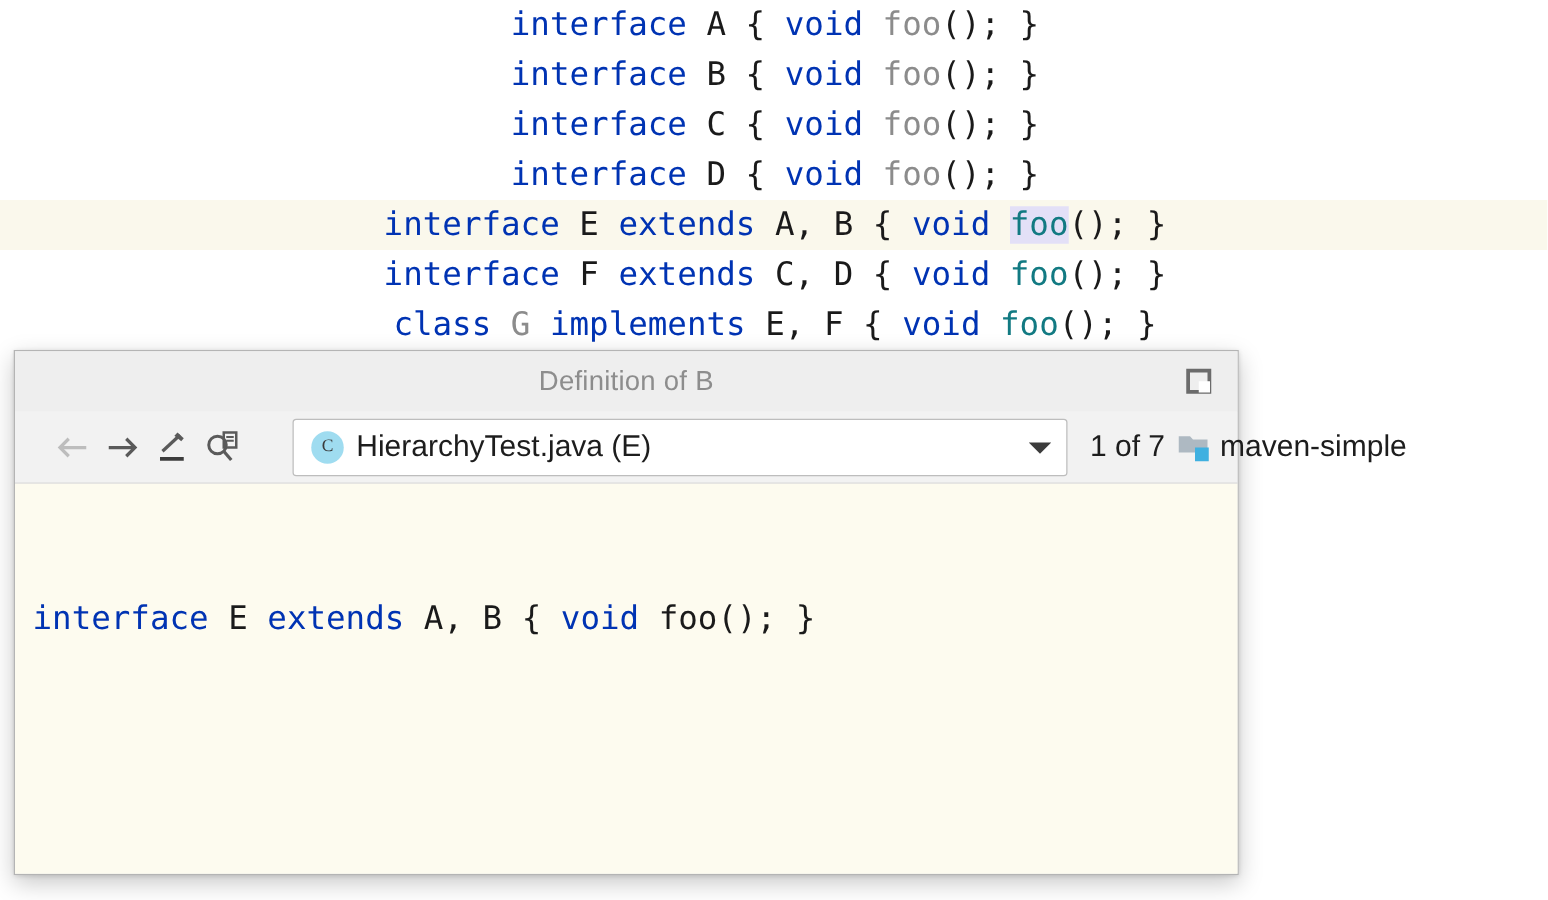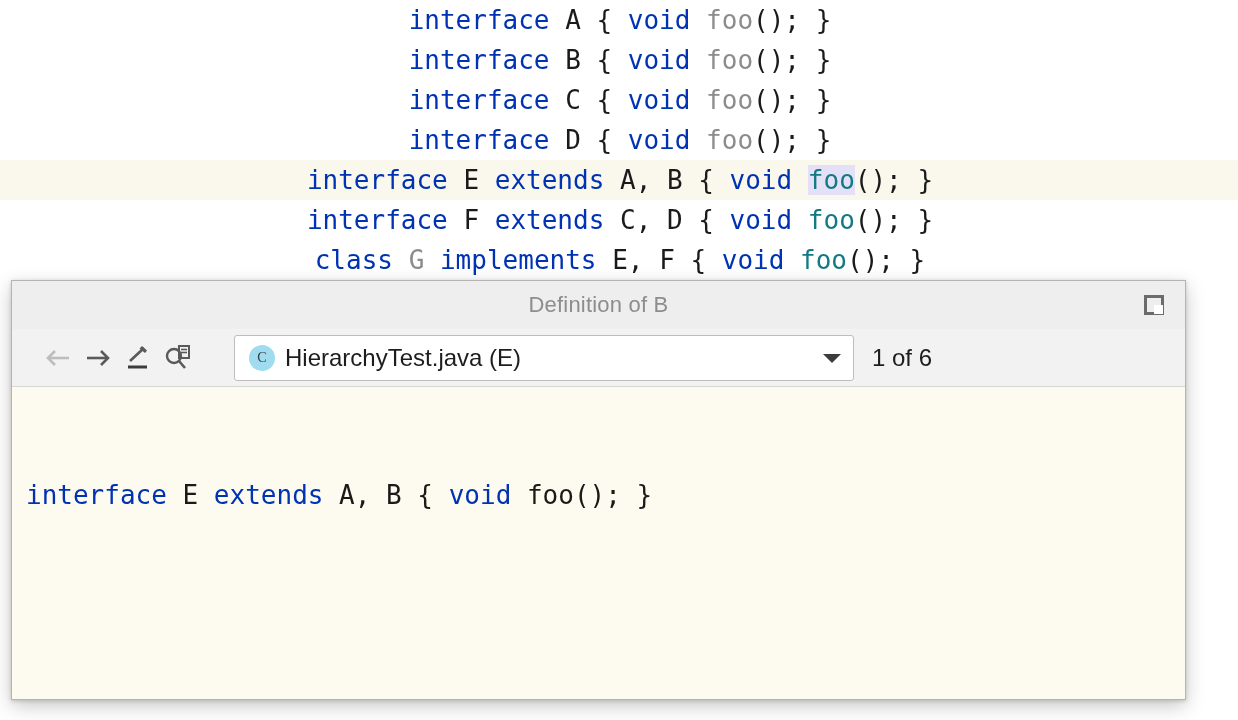--- a/index.html
+++ b/index.html
@@ -43,21 +43,21 @@
   .tok-gray { color: #8c8c8c; }
   .tok-teal { color: #127a82; }
   .tok-hl   { color: #127a82; background: #e3e0f7; }
   .tok-err  { color: #0033b3; border-bottom: 2px dotted #d40000; }
 
   
   #popup {
     position: absolute;
     left: 11px;
     top: 280px;
-    width: 1175px;
+    width: 980px;
     height: 420px;
     background: #f2f2f2;
     border: 1px solid #b4b4b4;
     box-sizing: border-box;
     box-shadow: 0 6px 18px rgba(0,0,0,0.22), 0 1px 4px rgba(0,0,0,0.16);
     display: flex;
     flex-direction: column;
   }
   .popup-header {
     position: relative;
@@ -231,20 +231,29 @@
     <div class="combo">
       <span class="class-badge">C</span>
       <span class="combo-text">HierarchyTest.java (E)</span>
       <span class="combo-arrow">
         <svg width="22" height="14" viewBox="0 0 22 14">
           <polygon points="2,3 20,3 11,12" fill="#3c3c3c"></polygon>
         </svg>
       </span>
     </div>
 
-    <span class="counter">1 of 6</span>
-
+    <span class="counter">1 of 7</span>
+
+    <span class="module">
+      <span class="module-icon">
+        <svg width="28" height="24" viewBox="0 0 28 24">
+          <path d="M1 3 h9 l2.4 2.6 H24 V16 H1 Z" fill="#aeb9c2"></path>
+          <rect x="14" y="12" width="11" height="11" fill="#3fb0e0"></rect>
+        </svg>
+      </span>
+      <span class="module-name">maven-simple</span>
+    </span>
   </div>
 
   <div class="popup-body">
     <div id="popup-code"><span class="tok-kw">interface</span><span class="tok-plain"> E </span><span class="tok-kw">extends</span><span class="tok-plain"> A, B { </span><span class="tok-kw">void</span><span class="tok-plain"> foo(); }</span></div>
   </div>
 </div>
 
 </body></html>

